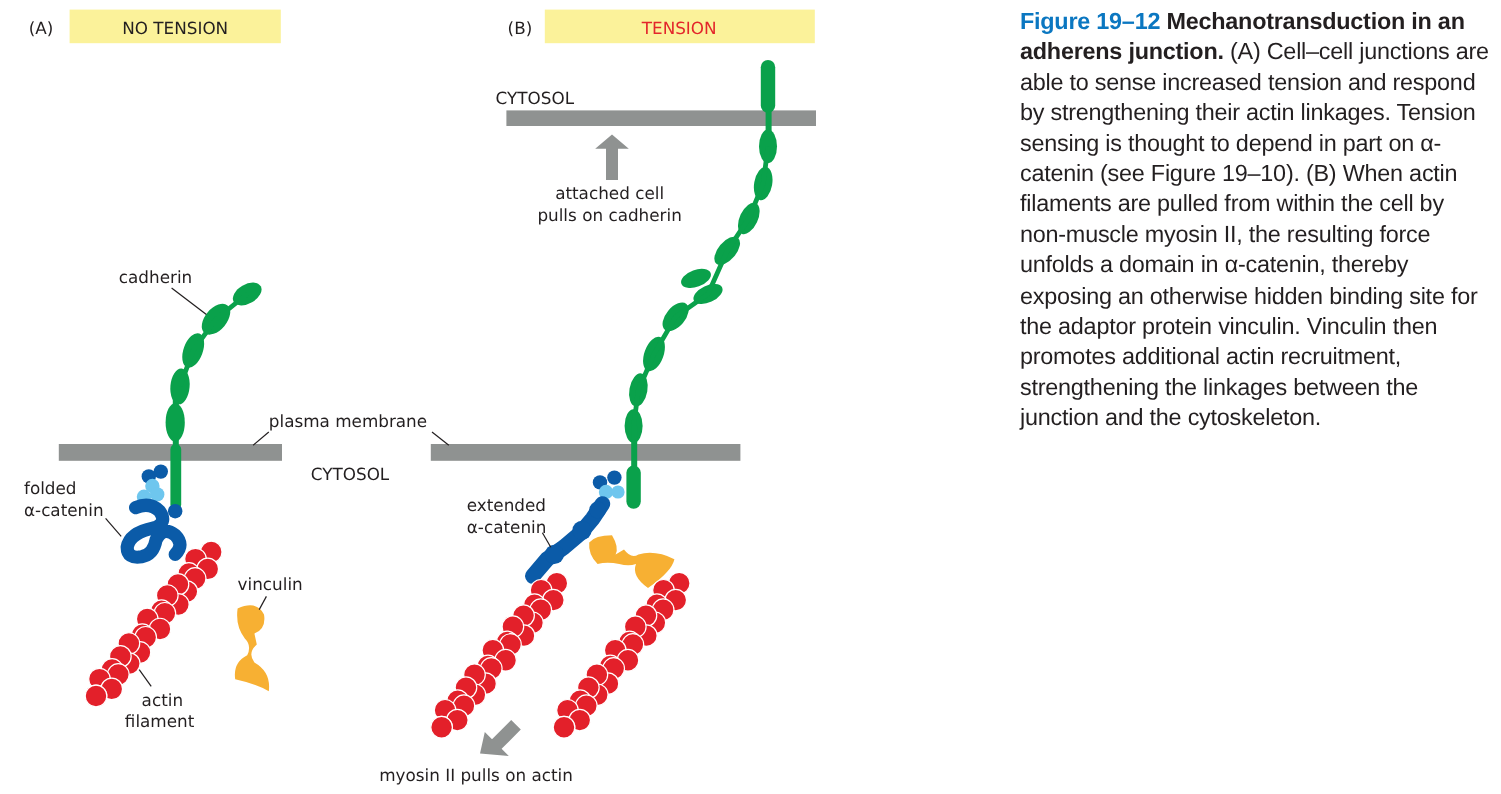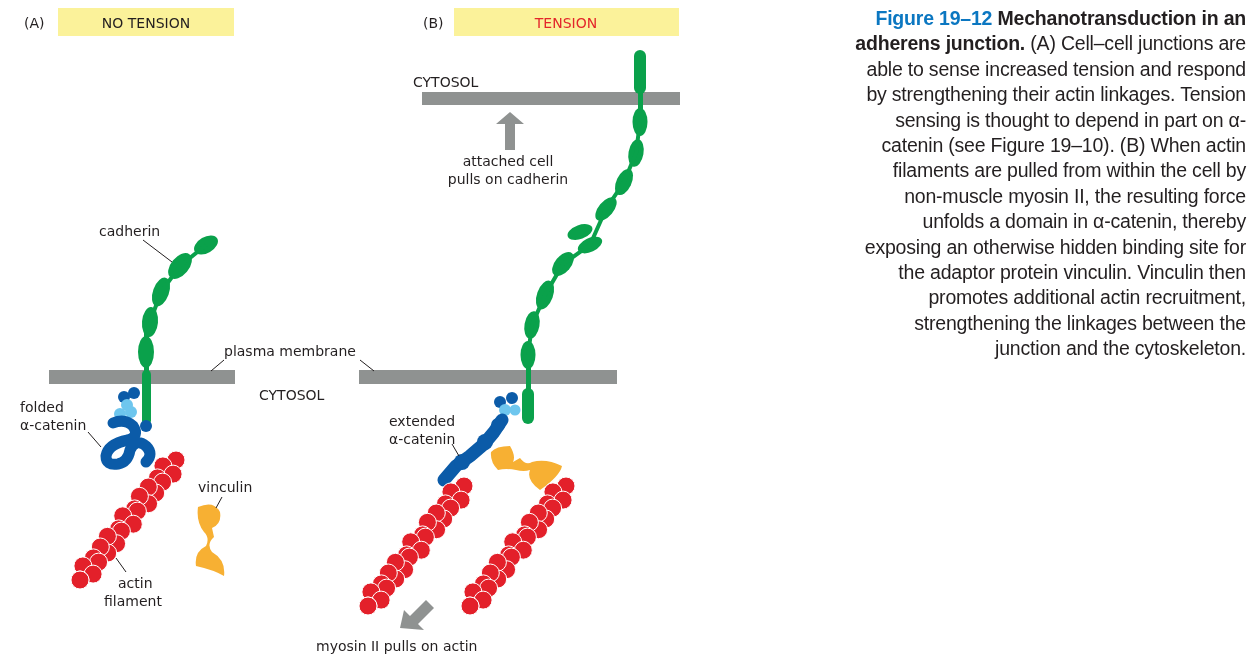--- a/index.html
+++ b/index.html
@@ -5,21 +5,21 @@
   html, body { margin: 0; padding: 0; background: #ffffff; }
   body { width: 1251px; height: 662px; position: relative; overflow: hidden; }
   #stage { position: absolute; left: 0; top: 0; width: 1251px; height: 662px; }
   svg text { font-family: "DejaVu Sans", sans-serif; }
   .lbl { font-size: 14px; fill: #231f20; }
   .panel-lbl { font-size: 14px; fill: #231f20; }
   .hdr-lbl { font-size: 14px; }
   #caption {
     position: absolute; left: 850px; top: 6px; width: 396px;
     font-family: "Liberation Sans", sans-serif; font-size: 19.5px; line-height: 25.4px;
-    color: #231f20; letter-spacing: -0.2px; text-align: right;
+    color: #231f20; letter-spacing: -0.2px;
   }
   #caption .fig-num { color: #0b77c1; font-weight: bold; }
   #caption .fig-title { font-weight: bold; }
 </style>
 </head>
 <body>
 
 <svg id="stage" width="1251" height="662" viewBox="0 0 1251 662">
 
   <g>

